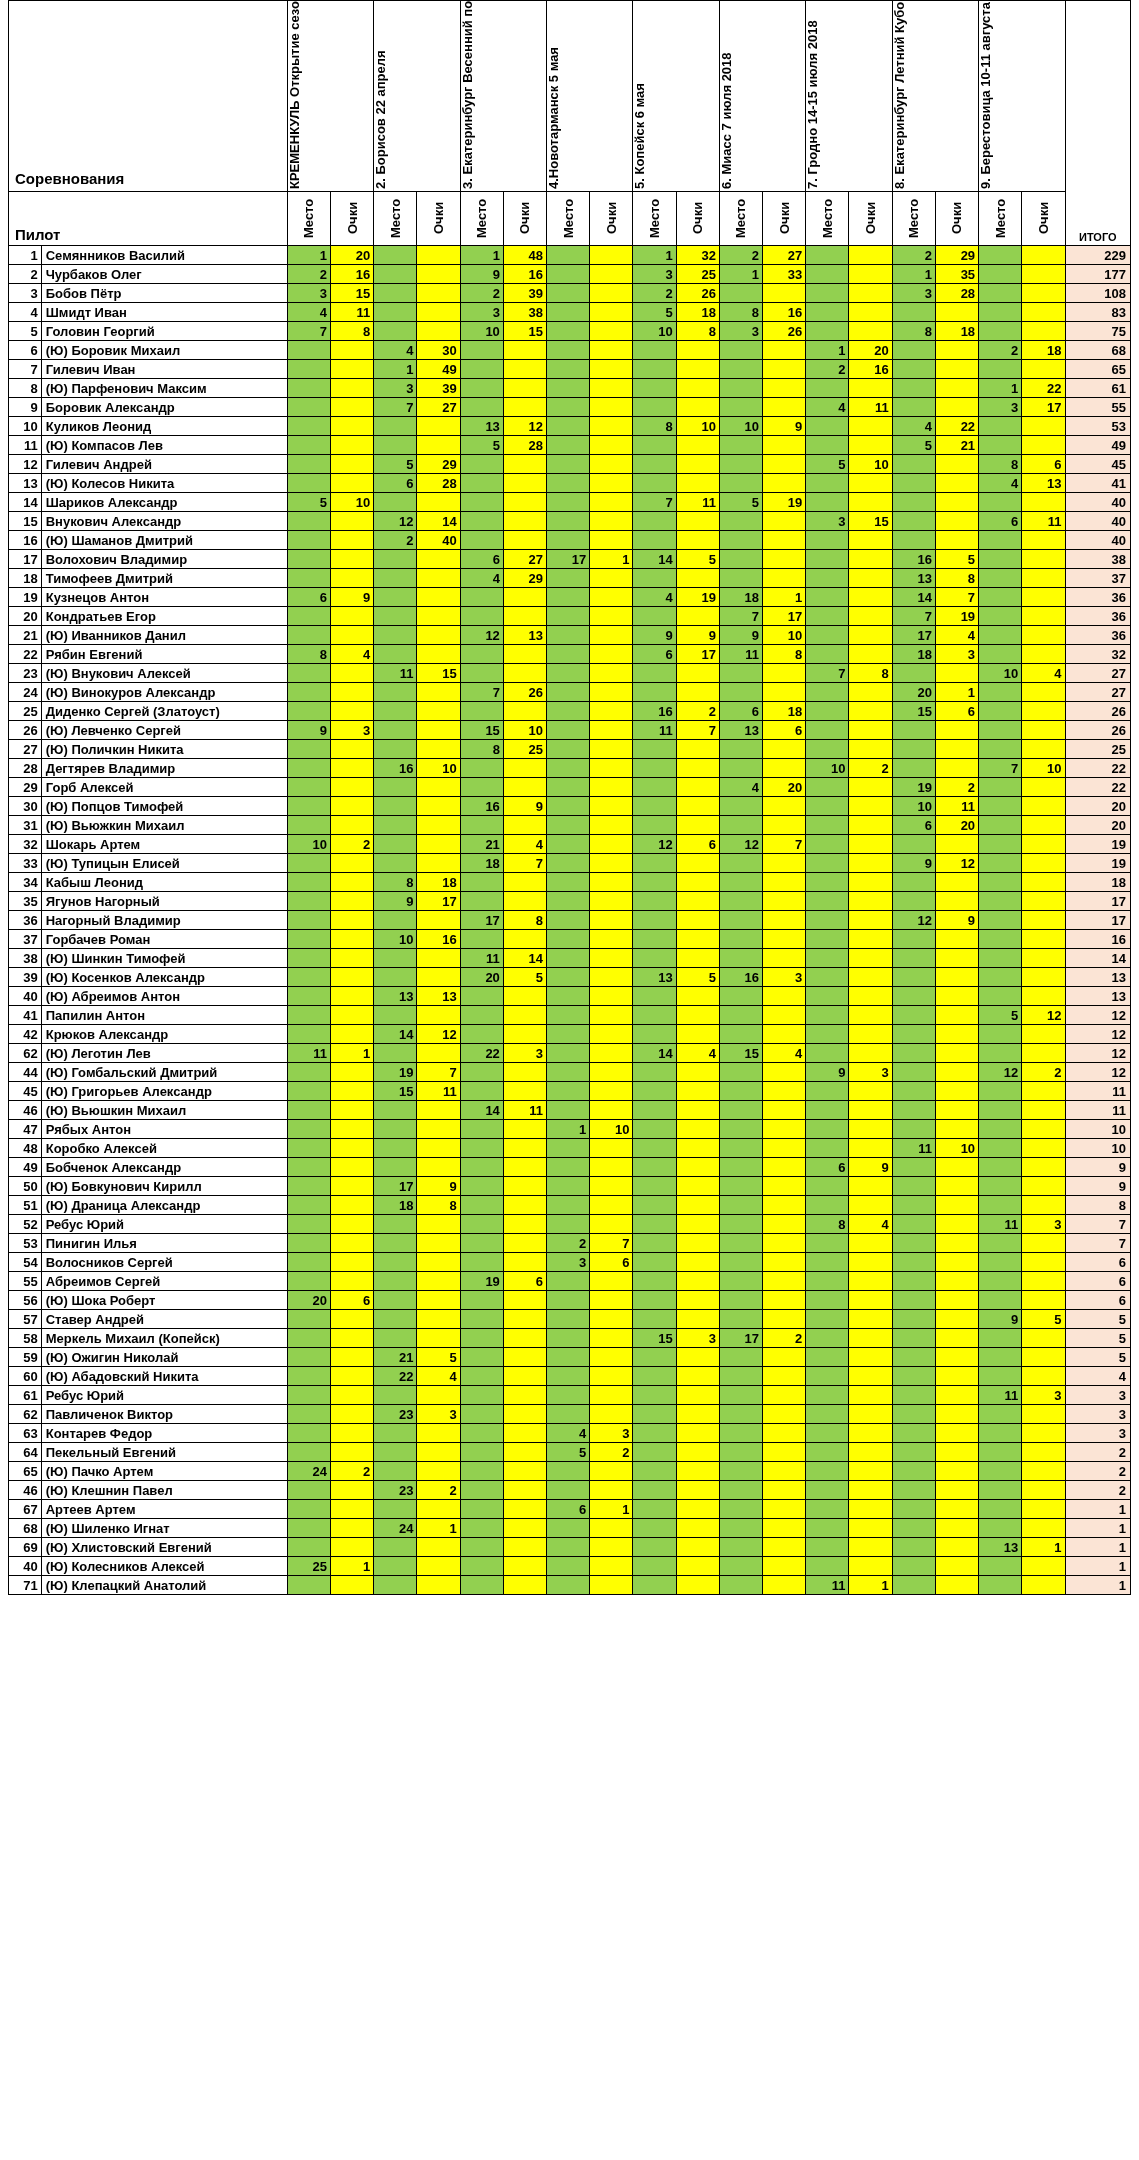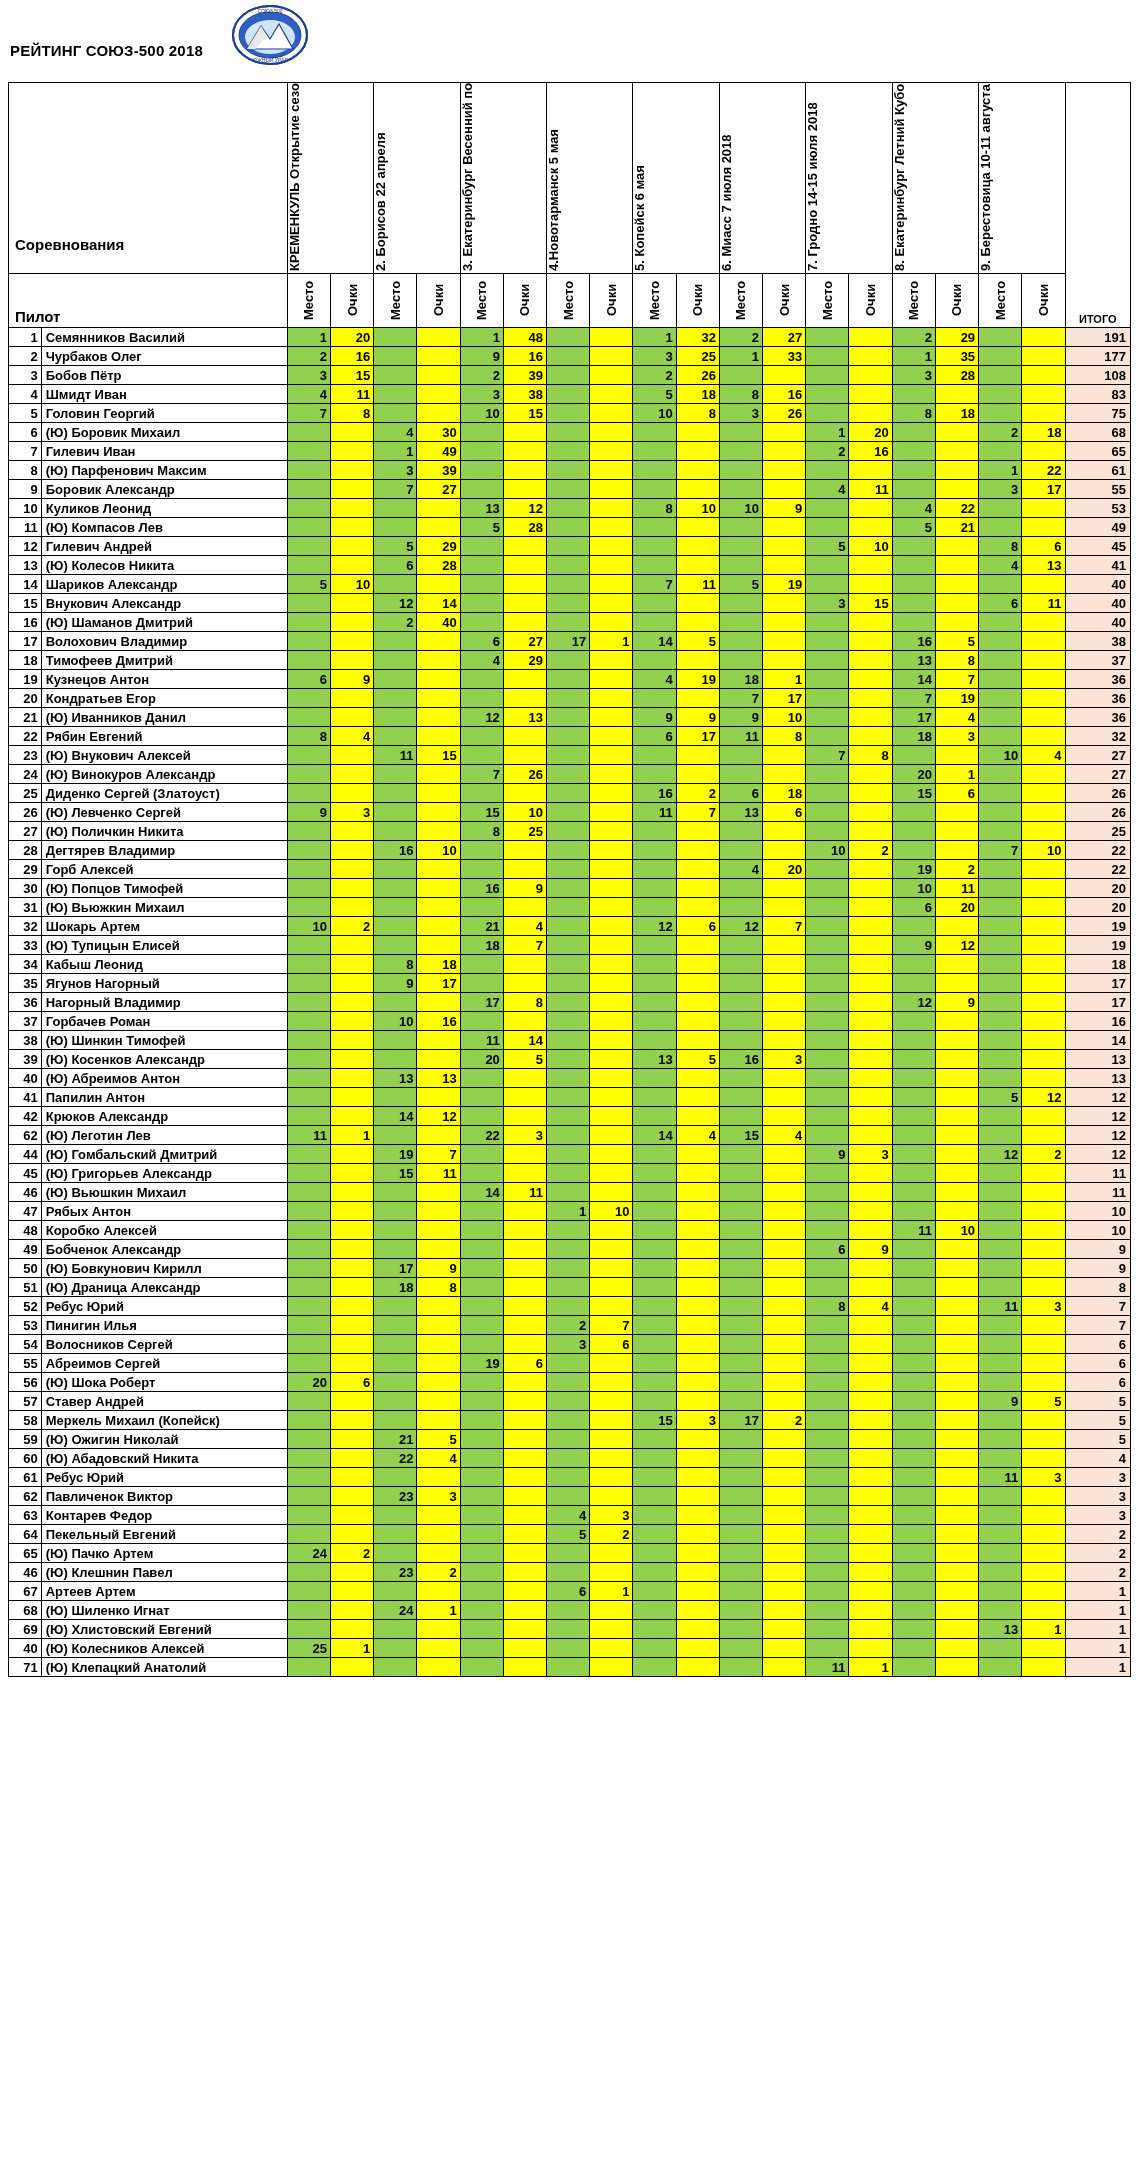--- a/index.html
+++ b/index.html
@@ -15,54 +15,39 @@
   .vhead .vtxt{
      writing-mode:vertical-rl;transform:rotate(180deg);
      font-weight:bold;font-size:13px;line-height:14px;
      text-decoration:underline;white-space:nowrap;
      padding:2px 0 4px 0;height:184px;overflow:hidden;
      display:flex;align-items:flex-start;justify-content:flex-start;
   }
   .vhead.nolink .vtxt{text-decoration:none;}
   .sub{height:52px;vertical-align:bottom;text-align:center;}
   .sub .vtxt{writing-mode:vertical-rl;transform:rotate(180deg);font-weight:bold;font-size:13px;padding-bottom:2px;height:48px;display:inline-block;}
-  .lbl-comp{font-weight:bold;font-size:15px;padding-left:6px;vertical-align:bottom;padding-bottom:20px;}
+  .lbl-comp{font-weight:bold;font-size:15px;padding-left:6px;vertical-align:bottom;padding-bottom:4px;}
   .lbl-pilot{font-weight:bold;font-size:15px;padding-left:6px;vertical-align:bottom;padding-bottom:2px;margin-left:28px;}
   .itogo{font-weight:bold;font-size:11px;text-align:center;vertical-align:bottom;padding-bottom:2px;}
   .num{width:24px;text-align:right;font-weight:bold;font-size:13px;padding-right:3px;background:#fff;}
   .name{text-align:left;font-weight:bold;font-size:13px;padding-left:4px;background:#fff;white-space:nowrap;overflow:hidden;}
   .cellM{background:#92d050;text-align:right;padding-right:3px;font-weight:bold;font-size:13px;}
   .cellO{background:#ffff00;text-align:right;padding-right:3px;font-weight:bold;font-size:13px;}
   .total{background:#fbe4d5;text-align:right;padding-right:4px;font-weight:bold;font-size:13px;}
   tr.datarow{height:19px;}
   col.cnum{width:25px;}
   col.cname{width:188px;}
   col.cm{width:33px;}
   col.co{width:33px;}
   col.ctot{width:50px;}
 </style>
 </head>
 <body>
 
 <div id="page">
-  <div class="hdr">
-    <div class="title">РЕЙТИНГ СОЮЗ-500  2018</div>
-    <div class="logo">
-      <svg width="78" height="62" viewBox="0 0 78 62">
-        <ellipse cx="39" cy="31" rx="37" ry="29" fill="#ffffff" stroke="#1f3f8f" stroke-width="2"></ellipse>
-        <ellipse cx="39" cy="31" rx="31" ry="23" fill="#2f5fc0" stroke="#1f3f8f" stroke-width="1"></ellipse>
-        <ellipse cx="39" cy="33" rx="25" ry="17" fill="#cfe4ff"></ellipse>
-        <path d="M16 45 L30 22 L39 35 L48 20 L62 45 Z" fill="#ffffff" stroke="#1f3f8f" stroke-width="1.2"></path>
-        <path d="M16 45 L30 22 L36 32 L24 45 Z" fill="#e8e8e8"></path>
-        <ellipse cx="39" cy="31" rx="37" ry="29" fill="none" stroke="#1f3f8f" stroke-width="2"></ellipse>
-        <text x="39" y="9" font-size="5" text-anchor="middle" fill="#1f3f8f" font-family="Liberation Sans">СОЮЗ 500</text>
-        <text x="39" y="58" font-size="5" text-anchor="middle" fill="#1f3f8f" font-family="Liberation Sans">ЮЖНЫЙ УРАЛ</text>
-      </svg>
-    </div>
-  </div>
 
   <table>
     <colgroup>
       <col class="cnum">
         <col class="cname">
       <col class="cm">
         <col class="co">
         <col class="cm">
         <col class="co">
       <col class="cm">
@@ -150,21 +135,21 @@
           <td class="cellM">1</td>
           <td class="cellO">32</td>
           <td class="cellM">2</td>
           <td class="cellO">27</td>
           <td class="cellM"></td>
           <td class="cellO"></td>
           <td class="cellM">2</td>
           <td class="cellO">29</td>
           <td class="cellM"></td>
           <td class="cellO"></td>
-          <td class="total">191</td>
+          <td class="total">229</td>
         </tr>
         <tr class="datarow">
           <td class="num">2</td>
           <td class="name">Чурбаков Олег</td>
           <td class="cellM">2</td>
           <td class="cellO">16</td>
           <td class="cellM"></td>
           <td class="cellO"></td>
           <td class="cellM">9</td>
           <td class="cellO">16</td>

